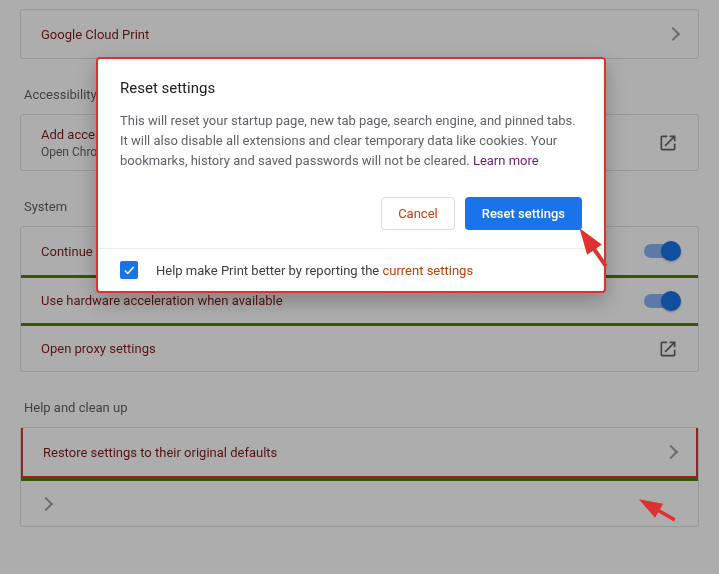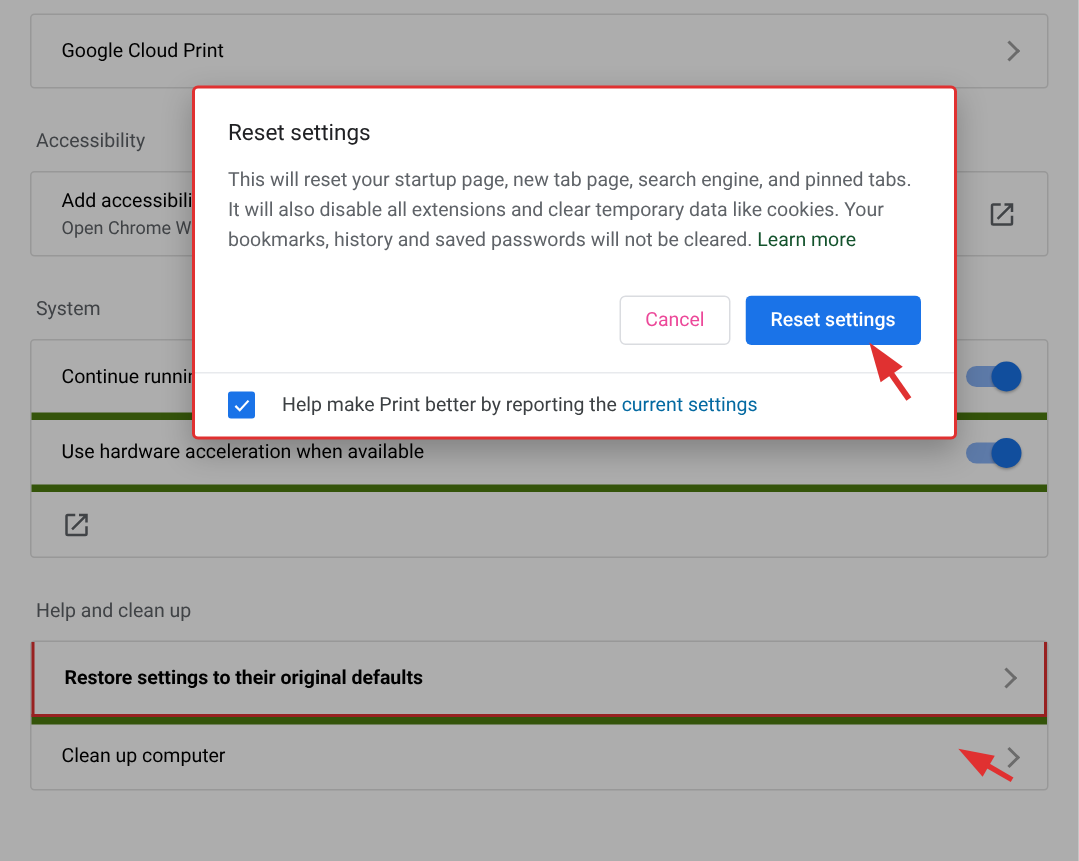--- a/index.html
+++ b/index.html
@@ -25,25 +25,25 @@
     border: 1px solid #e0e0e0;
     border-radius: 3px;
     background: #fff;
   }
   .row {
     display: flex;
     align-items: center;
     min-height: 48px;
     padding: 10px 20px;
     justify-content: space-between;
-    border-top: 5px solid #4d7c0f;
+    border-top: 3px solid #4d7c0f;
   }
   .row:first-child { border-top: none; }
   .row-left { display: flex; flex-direction: column; }
-  .row-title { font-size: 13px; color: #000000; padding: 2px 0;}
+  .row-title { font-size: 13px; color: #7f1d1d; padding: 2px 0;}
   .row-sub   { font-size: 12px; color: #5f6368; padding: 1px 0;}
   .chevron {
     width: 10px; height: 10px;
     border-right: 2px solid #9e9e9e;
     border-bottom: 2px solid #9e9e9e;
     transform: rotate(-45deg);
     flex: 0 0 auto;
   }
   .toggle {
     width: 34px; height: 14px; border-radius: 14px;
@@ -62,52 +62,52 @@
   .highlight-box {
     border: 2px solid #e03131;
     padding: 0;
   }
   .scrim {
     position: absolute; inset: 0;
     background: rgba(0,0,0,0.32);
   }
   .dialog {
     position: absolute;
-    left: 128px; top: 57px;
+    left: 96px; top: 57px;
     width: 510px;
     background: #fff;
     border-radius: 4px;
     border: 2px solid #e03131;
     box-shadow: 0 8px 20px rgba(0,0,0,.25);
     overflow: hidden;
   }
   .dialog-body { padding: 20px 22px 18px 22px; }
   .dialog-title { font-size: 15px; color:#202124; margin-bottom: 14px; }
   .dialog-text { font-size: 13px; color:#5f6368; line-height: 1.55; }
-  .dialog-text a { color:#14532d; text-decoration:none; }
+  .dialog-text a { color:#701a75; text-decoration:none; }
   .dialog-actions { display:flex; justify-content:flex-end; gap:10px; margin-top:26px; }
   .btn {
     font-size: 13px; padding: 8px 16px; border-radius:4px;
     cursor: pointer; border:1px solid transparent;
   }
-  .btn-flat { background:#fff; color:#ec4899; border-color:#dadce0; }
+  .btn-flat { background:#fff; color:#c2410c; border-color:#dadce0; }
   .btn-primary { background:#1a73e8; color:#fff; font-weight:500;}
   .dialog-footer {
     border-top:1px solid #e8eaed;
     padding: 12px 22px;
     display:flex; align-items:center; gap:18px;
     font-size:13px; color:#3c4043;
   }
   .checkbox {
     width:18px;height:18px;border-radius:2px;
     background:#1a73e8;display:flex;align-items:center;justify-content:center;
     flex:0 0 auto;
   }
   .checkbox svg{width:14px;height:14px;stroke:#fff;stroke-width:2.5;fill:none;}
-  .dialog-footer a{color:#0369a1;text-decoration:none;}
+  .dialog-footer a{color:#c2410c;text-decoration:none;}
   .arrow {
     position:absolute; width:0;height:0;
     border-left:9px solid transparent;
     border-right:9px solid transparent;
     border-bottom:26px solid #e03131;
   }
   .arrow.a1 { left:578px; top:226px; transform: rotate(-35deg); }
   .arrow.a1::after{
     content:"";position:absolute;left:-2px;top:24px;width:4px;height:22px;background:#e03131;
   }
@@ -148,38 +148,38 @@
   <div class="card">
     <div class="row">
       <span class="row-title">Continue running background apps when Google Chrome is closed</span>
       <span class="toggle"></span>
     </div>
     <div class="row">
       <span class="row-title">Use hardware acceleration when available</span>
       <span class="toggle"></span>
     </div>
     <div class="row">
+      <span class="row-title">Open proxy settings</span>
       <span class="ext-icon">
         <svg viewBox="0 0 24 24">
             <path d="M14 3v2h3.59L7.76 14.83l1.41 1.41L19 6.41V10h2V3h-7zM19 19H5V5h6V3H5a2 2 0 0 0-2 2v14a2 2 0 0 0 2 2h14a2 2 0 0 0 2-2v-6h-2v6z"></path>
           </svg>
       </span>
     </div>
   </div>
 
   <div class="section-header">Help and clean up</div>
   <div class="card">
-    <div class="row highlight-box" style="padding:0;border-top:none;font-weight:bold;">
+    <div class="row highlight-box" style="padding:0;border-top:none;">
       <div class="row" style="width:100%;border-top:none;">
         <span class="row-title">Restore settings to their original defaults</span>
         <span class="chevron"></span>
       </div>
     </div>
     <div class="row">
-      <span class="row-title">Clean up computer</span>
       <span class="chevron"></span>
     </div>
   </div>
 
 </div>
 
 <div class="scrim"></div>
 
 <div class="dialog">
   <div class="dialog-body">

